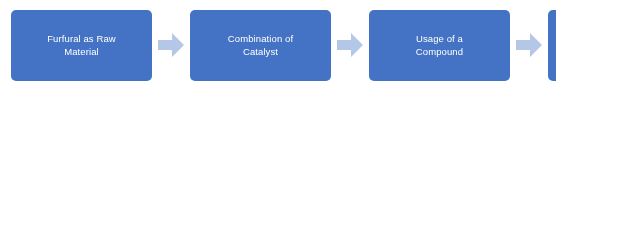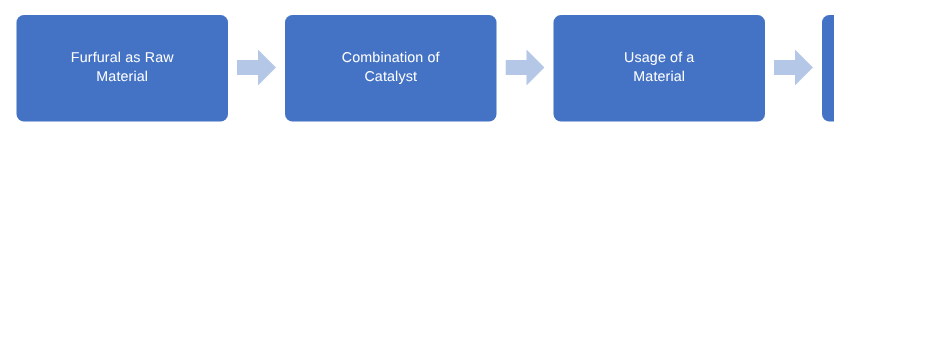--- a/index.html
+++ b/index.html
@@ -86,21 +86,21 @@
     </div>
 
     <div class="arrow-connector">
       <svg width="26" height="24" viewBox="0 0 26 24" aria-hidden="true">
         <polygon points="0,7 14,7 14,0 26,12 14,24 14,17 0,17" fill="#b4c7e7"></polygon>
       </svg>
     </div>
 
     <div class="step-box">
       <span class="step-label">Usage of a
-Material</span>
+Compound</span>
     </div>
 
     <div class="arrow-connector">
       <svg width="26" height="24" viewBox="0 0 26 24" aria-hidden="true">
         <polygon points="0,7 14,7 14,0 26,12 14,24 14,17 0,17" fill="#b4c7e7"></polygon>
       </svg>
     </div>
 
     <div class="step-box">
       <span class="step-label">Formation of Final

